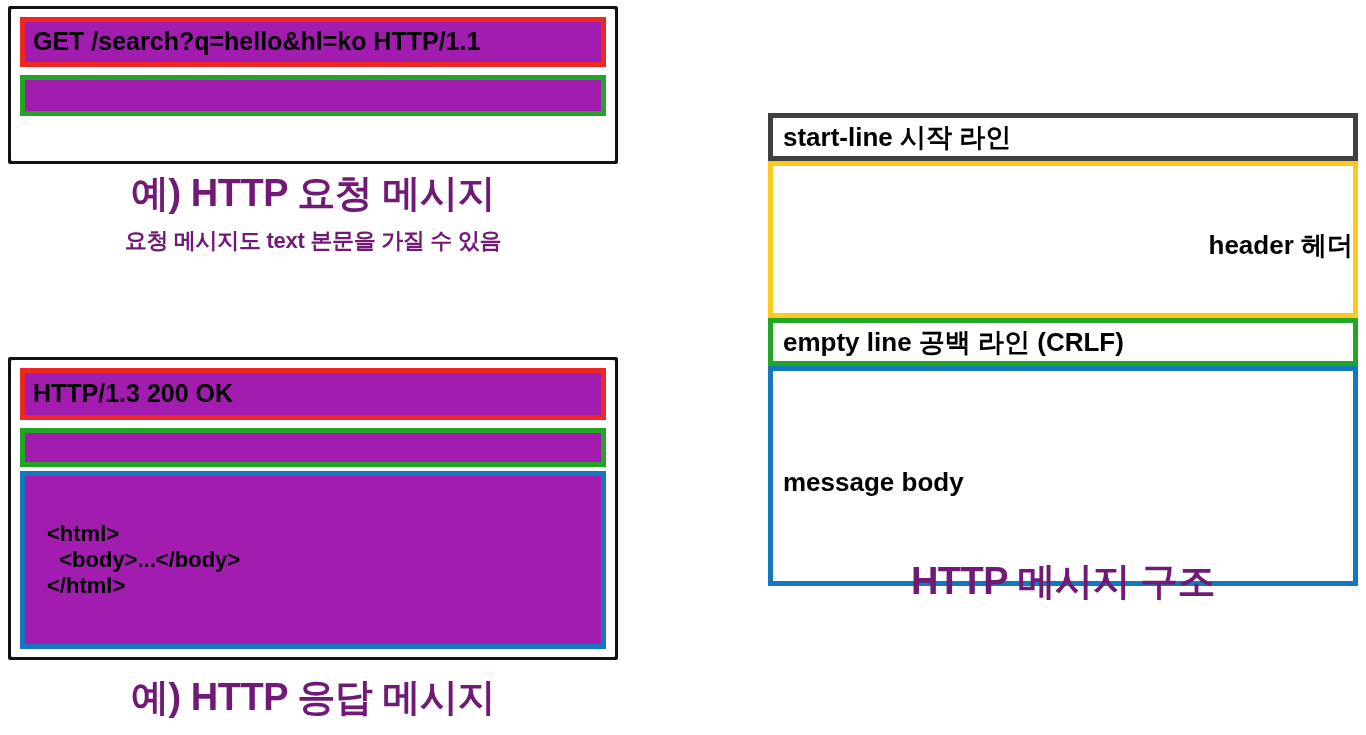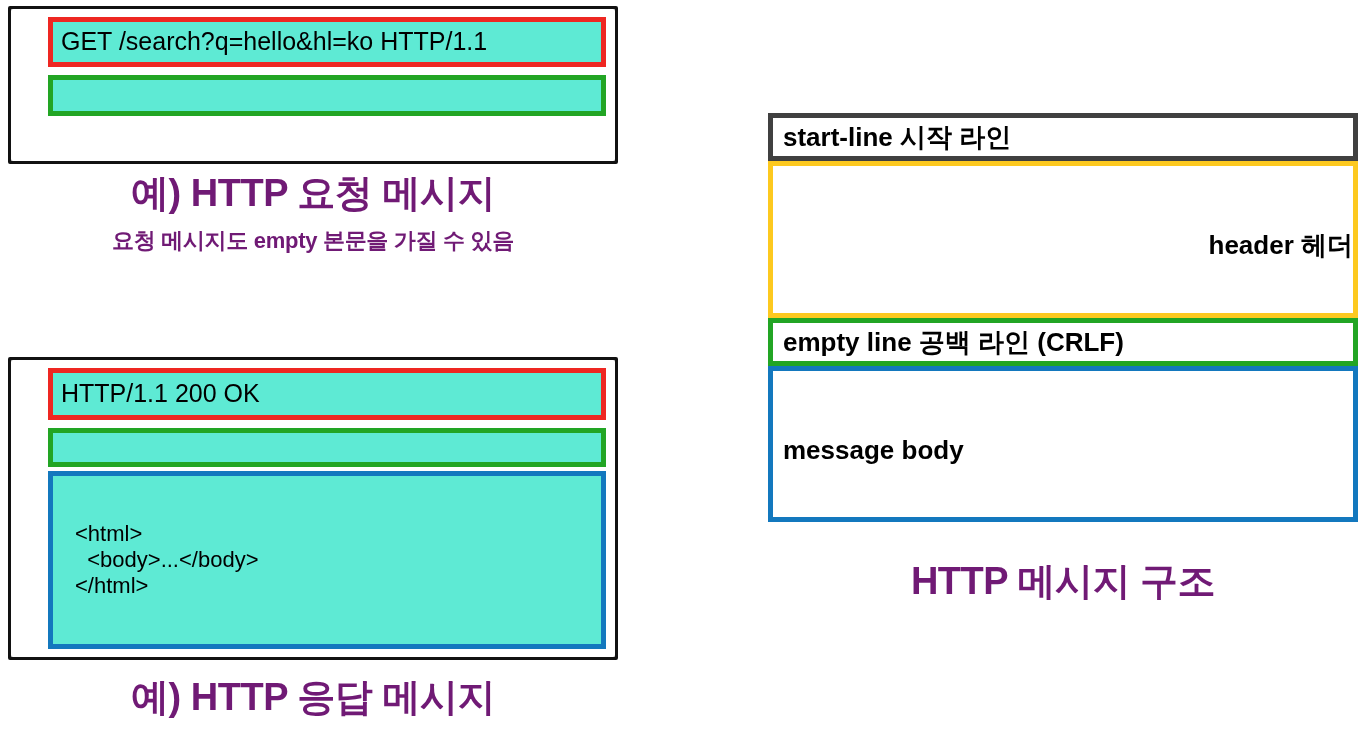--- a/index.html
+++ b/index.html
@@ -43,28 +43,27 @@
     left: 9px;
     right: 9px;
     top: 8px;
     bottom: 8px;
     display: flex;
     flex-direction: column;
   }
 
   .msg-row {
     box-sizing: border-box;
-    background: #5eead4;
+    background: #a21caf;
     display: flex;
     align-items: center;
     padding: 0 8px;
-    font-weight: normal;
+    font-weight: bold;
     line-height: 1.18;
     white-space: pre;
-    margin-left: 28px;
   }
   .msg-row.multi { align-items: center; }
 
   .row-red    { border: 5px solid #ee2722; }
   .row-yellow { border: 5px solid #fdc91f; }
   .row-green  { border: 5px solid #22a524; }
   .row-blue   { border: 5px solid #1378be; padding-left: 22px; }
 
   .gap-2 { height: 4px; flex: 0 0 4px; }
 
@@ -114,21 +113,21 @@
     display: flex;
     align-items: center;
     padding-left: 10px;
     font-size: 26px;
     font-weight: bold;
     white-space: pre;
   }
   #struct-start { height: 48px;  border: 5px solid #404040; }
   #struct-header{ height: 157px; border: 5px solid #fdc91f; justify-content: flex-end; }
   #struct-empty { height: 48px;  border: 5px solid #22a524; }
-  #struct-body  { height: 156px; border: 5px solid #1378be; }
+  #struct-body  { height: 220px; border: 5px solid #1378be; }
   #struct-header .struct-label,
   #struct-body .struct-label { position: relative; top: 6px; }
 
   #structure-title {
     left: 768px; top: 556px; width: 590px;
     font-size: 38px; letter-spacing: -0.5px;
   }
 </style>
 </head>
 <body>
@@ -137,25 +136,25 @@
   <div class="rows">
     <div class="msg-row row-red r1">GET /search?q=hello&amp;hl=ko HTTP/1.1</div>
     <div class="gap-2"></div>
     <div class="gap-2"></div>
     <div class="msg-row row-green r3"></div>
   </div>
 </div>
 
 <div class="caption" id="request-title">예) HTTP 요청 메시지</div>
 
-<div class="caption" id="request-subtitle">요청 메시지도 empty 본문을 가질 수 있음</div>
+<div class="caption" id="request-subtitle">요청 메시지도 text 본문을 가질 수 있음</div>
 
 <div class="sketch-frame" id="response-frame">
   <div class="rows">
-    <div class="msg-row row-red r1">HTTP/1.1 200 OK</div>
+    <div class="msg-row row-red r1">HTTP/1.3 200 OK</div>
     <div class="gap-2"></div>
     <div class="gap-2"></div>
     <div class="msg-row row-green r3"></div>
     <div class="gap-2"></div>
     <div class="msg-row row-blue r4 multi">&lt;html&gt;
   &lt;body&gt;...&lt;/body&gt;
 &lt;/html&gt;</div>
   </div>
 </div>
 

